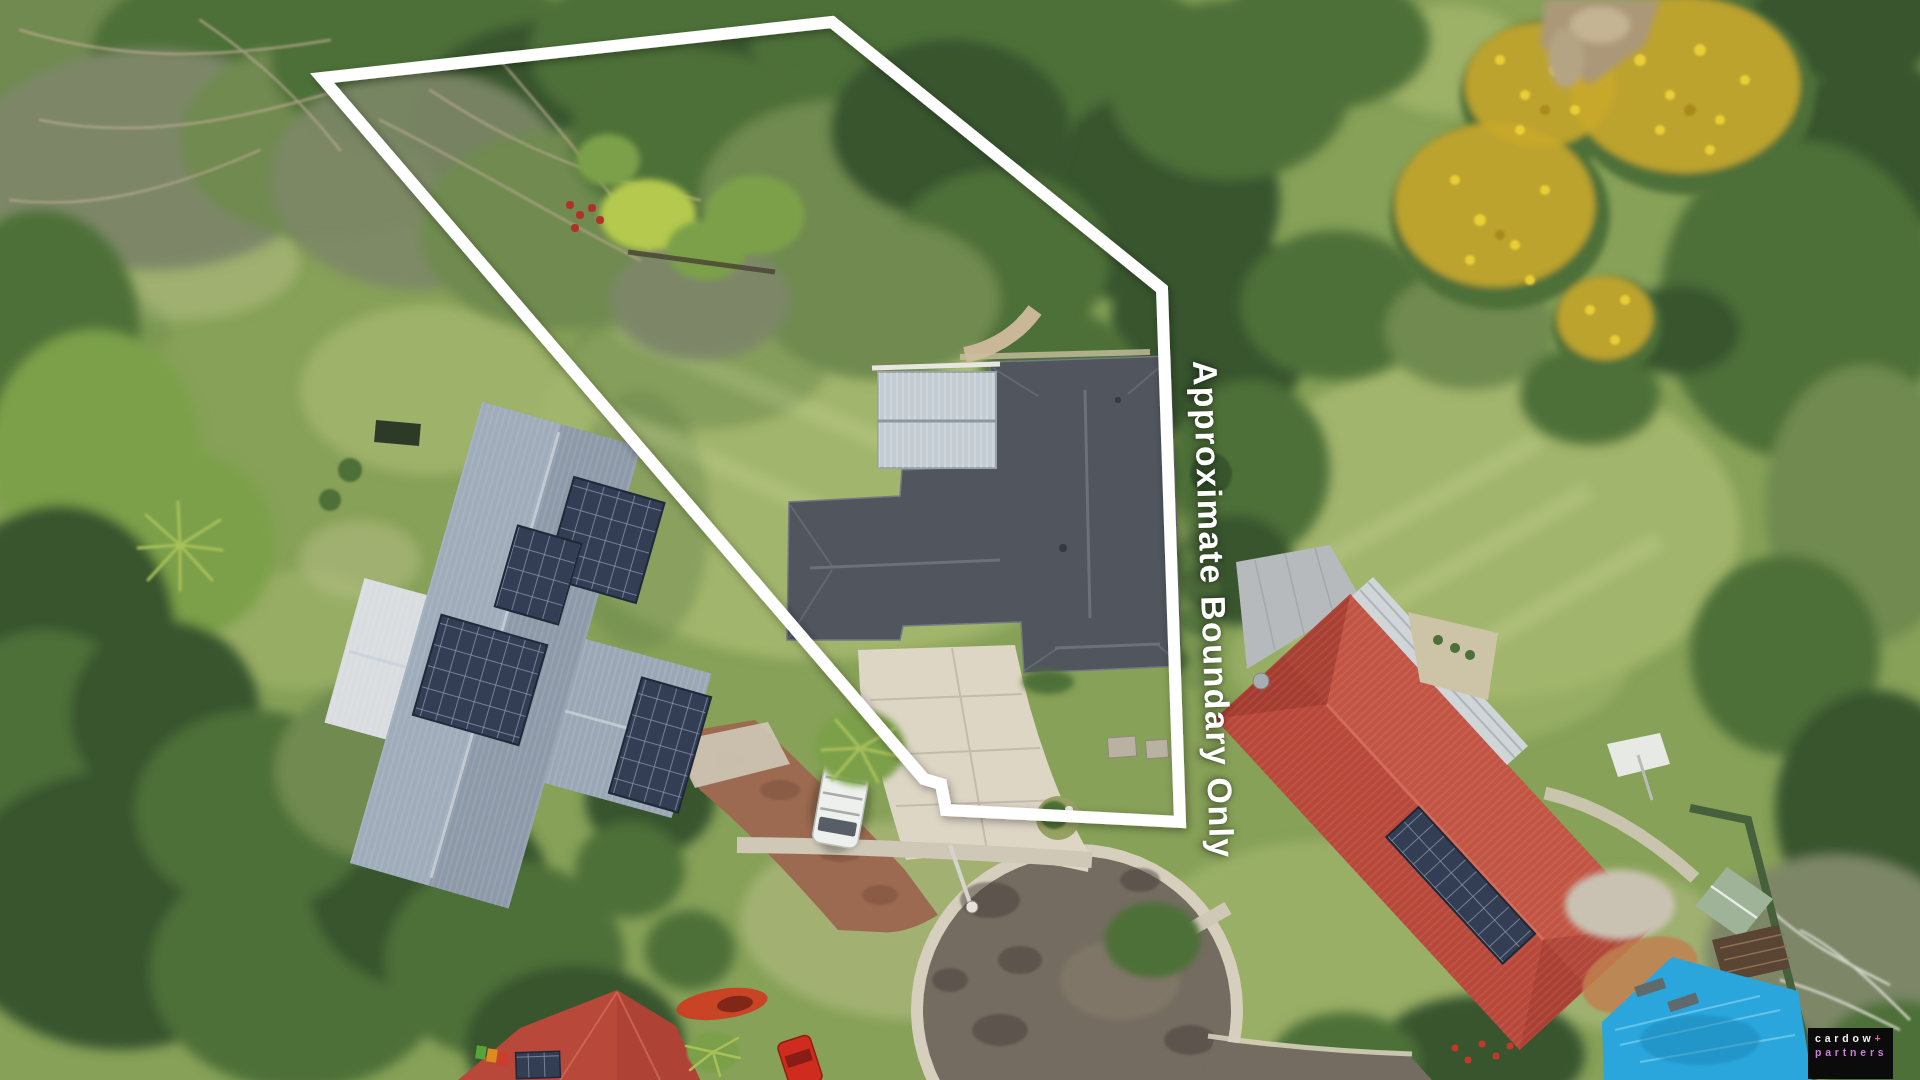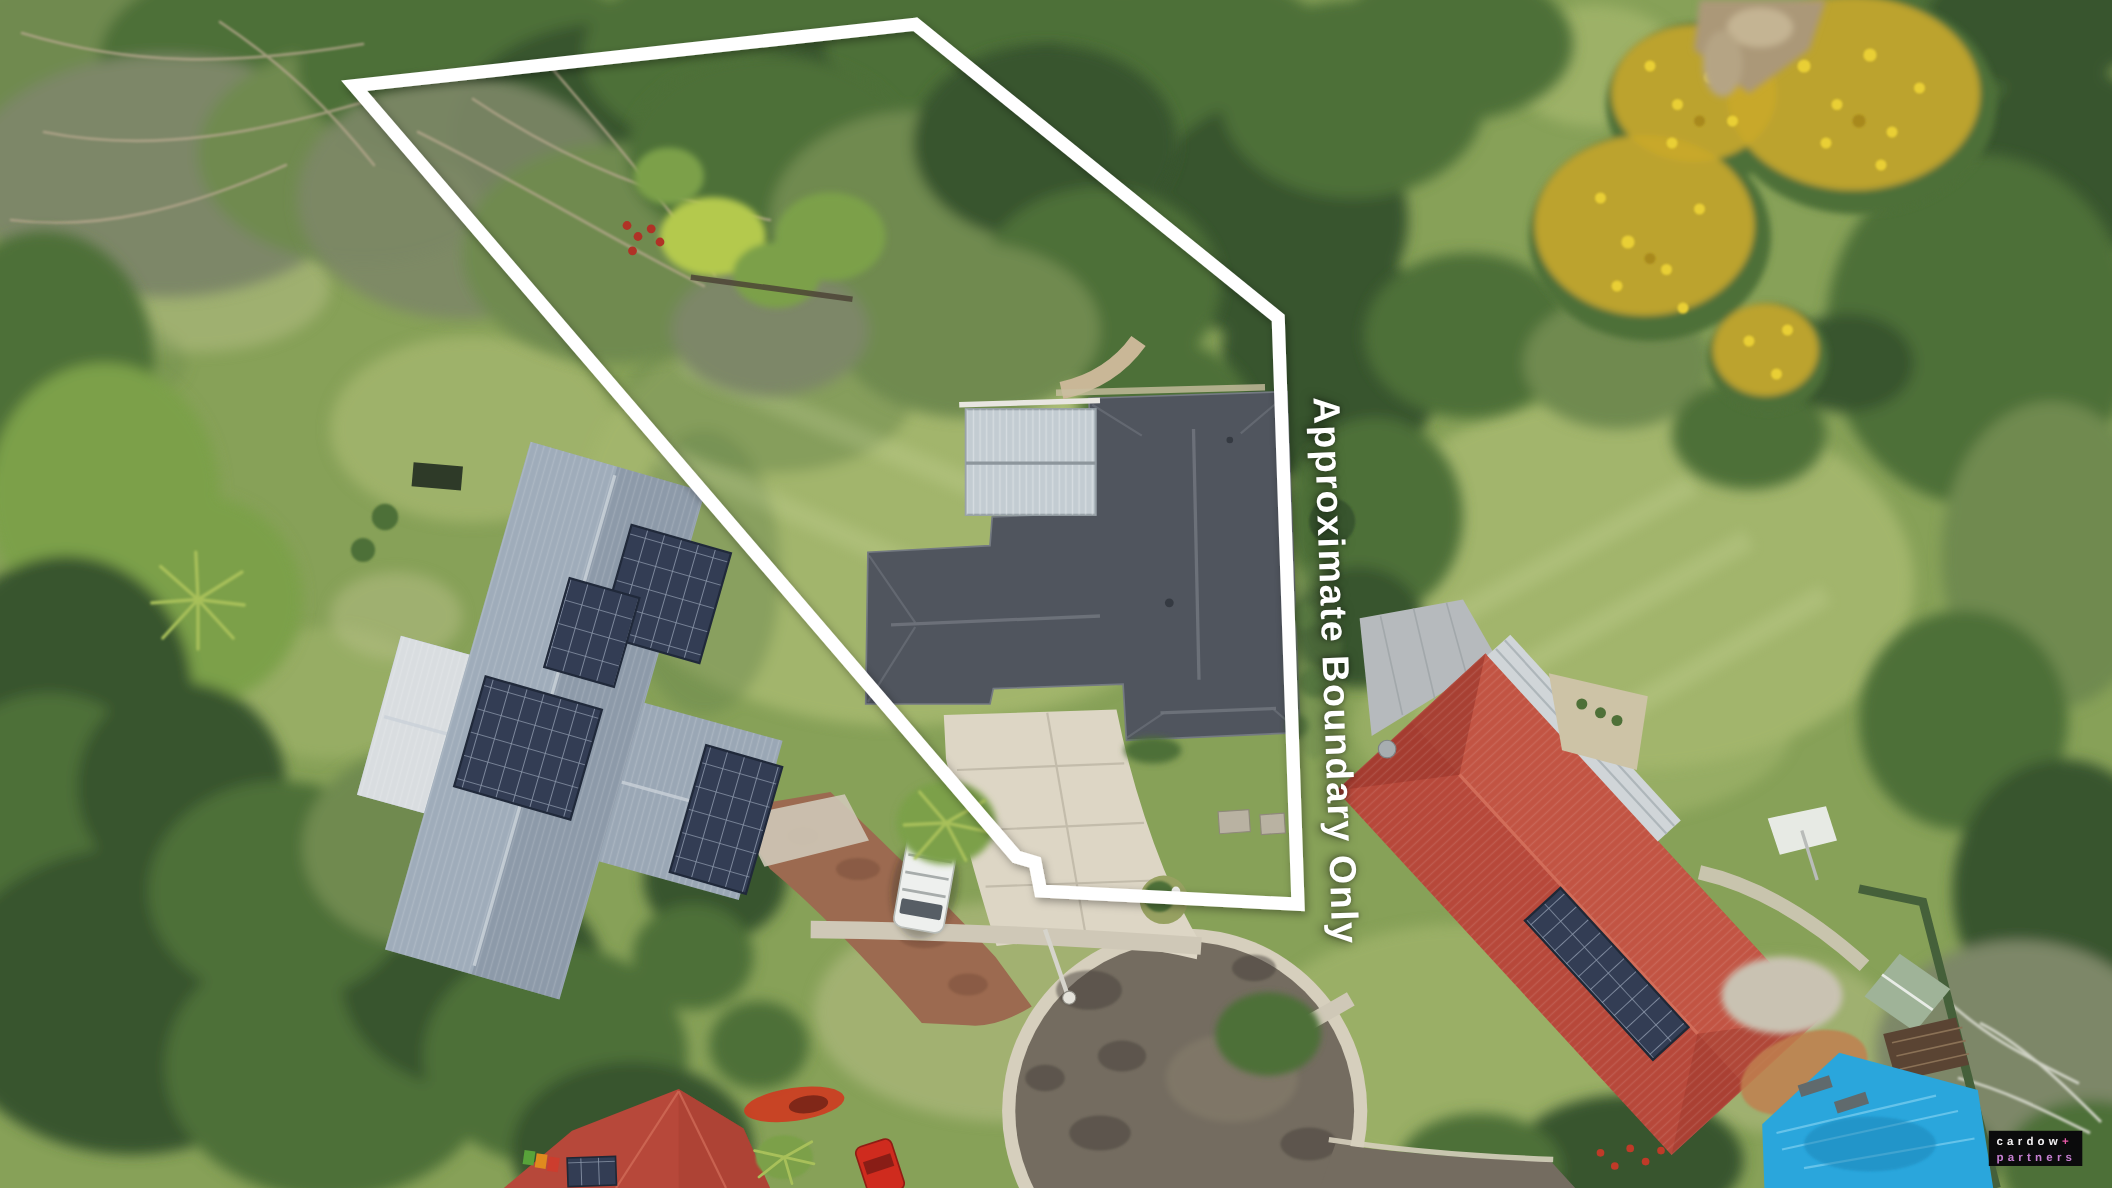--- a/index.html
+++ b/index.html
@@ -28,21 +28,21 @@
   .sRidB{stroke:var(--roofBlueGrayLight);fill:none}
   .sRidR{stroke:var(--ridgeRed);fill:none}
   .sFence{stroke:var(--fenceGreen);fill:none}
   .bLine{stroke:var(--boundaryWhite);fill:none}
 
   .boundary-label{position:absolute;left:1224px;top:360px;transform:rotate(88deg);
     transform-origin:0 0;white-space:nowrap;font-size:34px;font-weight:700;
     letter-spacing:1.5px;color:var(--labelText);
     text-shadow:0 2px 10px rgba(0,0,0,.55),0 0 4px rgba(0,0,0,.35)}
   .watermark{position:absolute;left:1808px;top:1028px;background:var(--watermarkBg);
-    color:var(--watermarkWord);padding:4px 6px 1px 7px;font-size:10.5px;font-weight:700;
+    color:var(--watermarkWord);padding:4px 6px 20px 7px;font-size:10.5px;font-weight:700;
     letter-spacing:3.8px;line-height:1.3;white-space:nowrap}
   .watermark .plus{color:var(--watermarkPlus)}
   .watermark .partners{color:var(--watermarkPartners);display:block}
 </style>
 </head>
 <body>
 
 <div class="stage">
 <svg width="1920" height="1080" viewBox="0 0 1920 1080">
   <defs>

